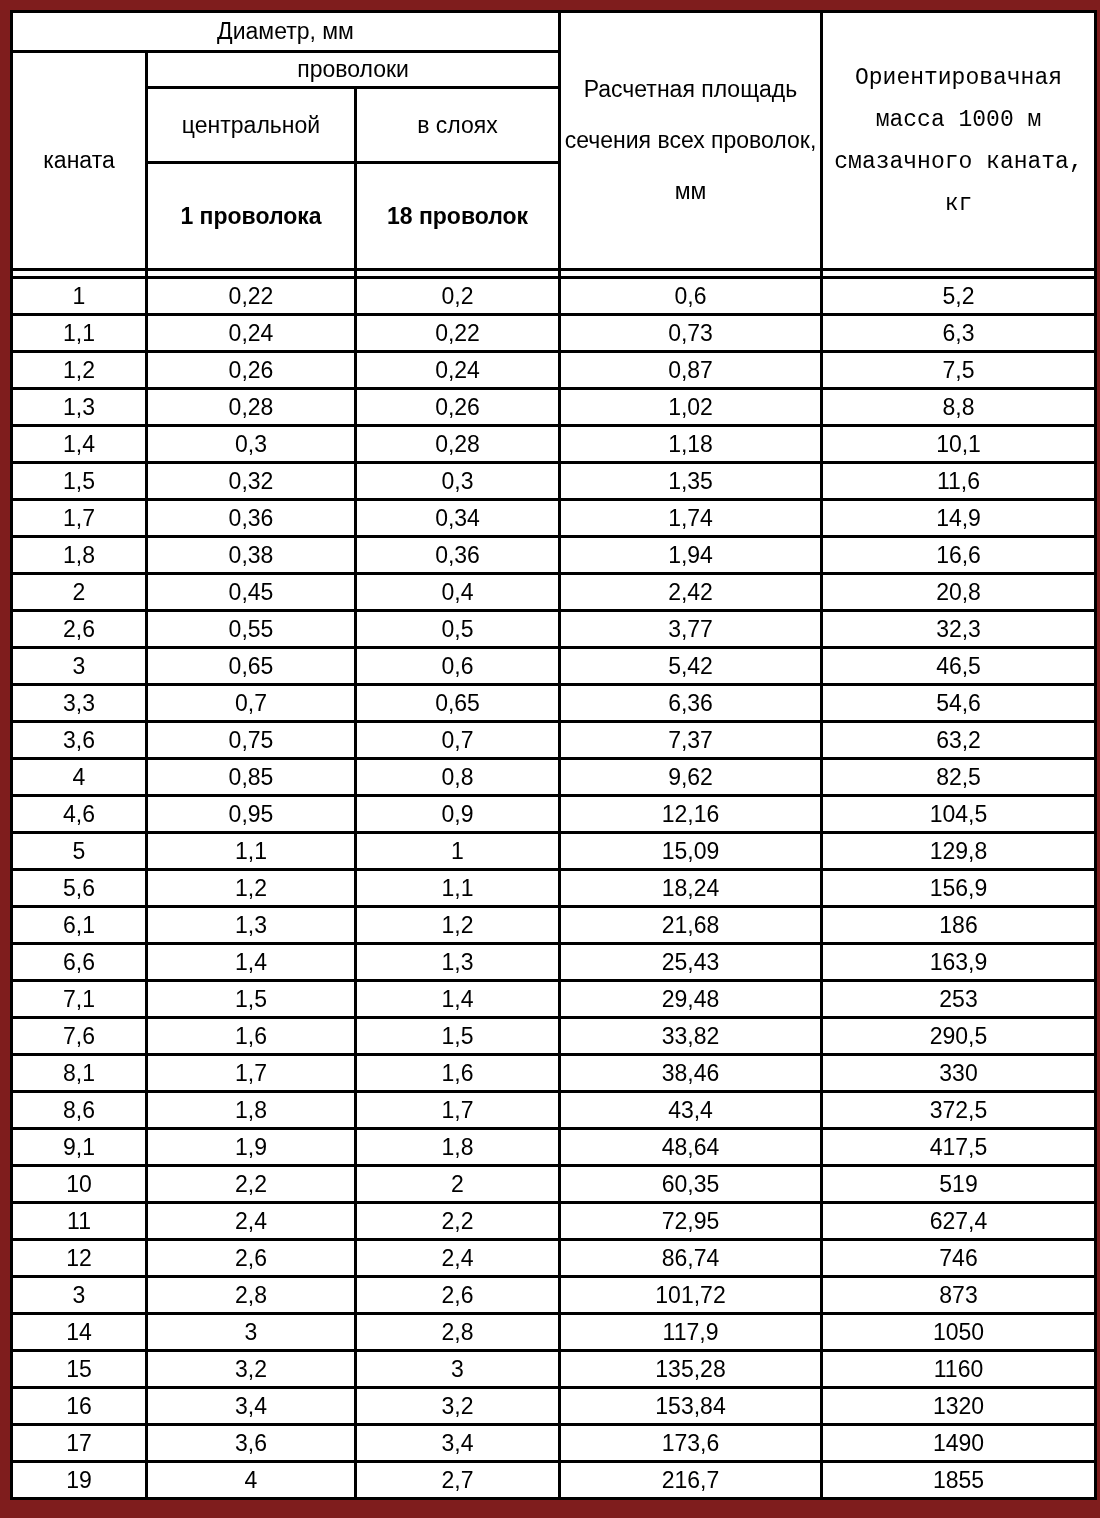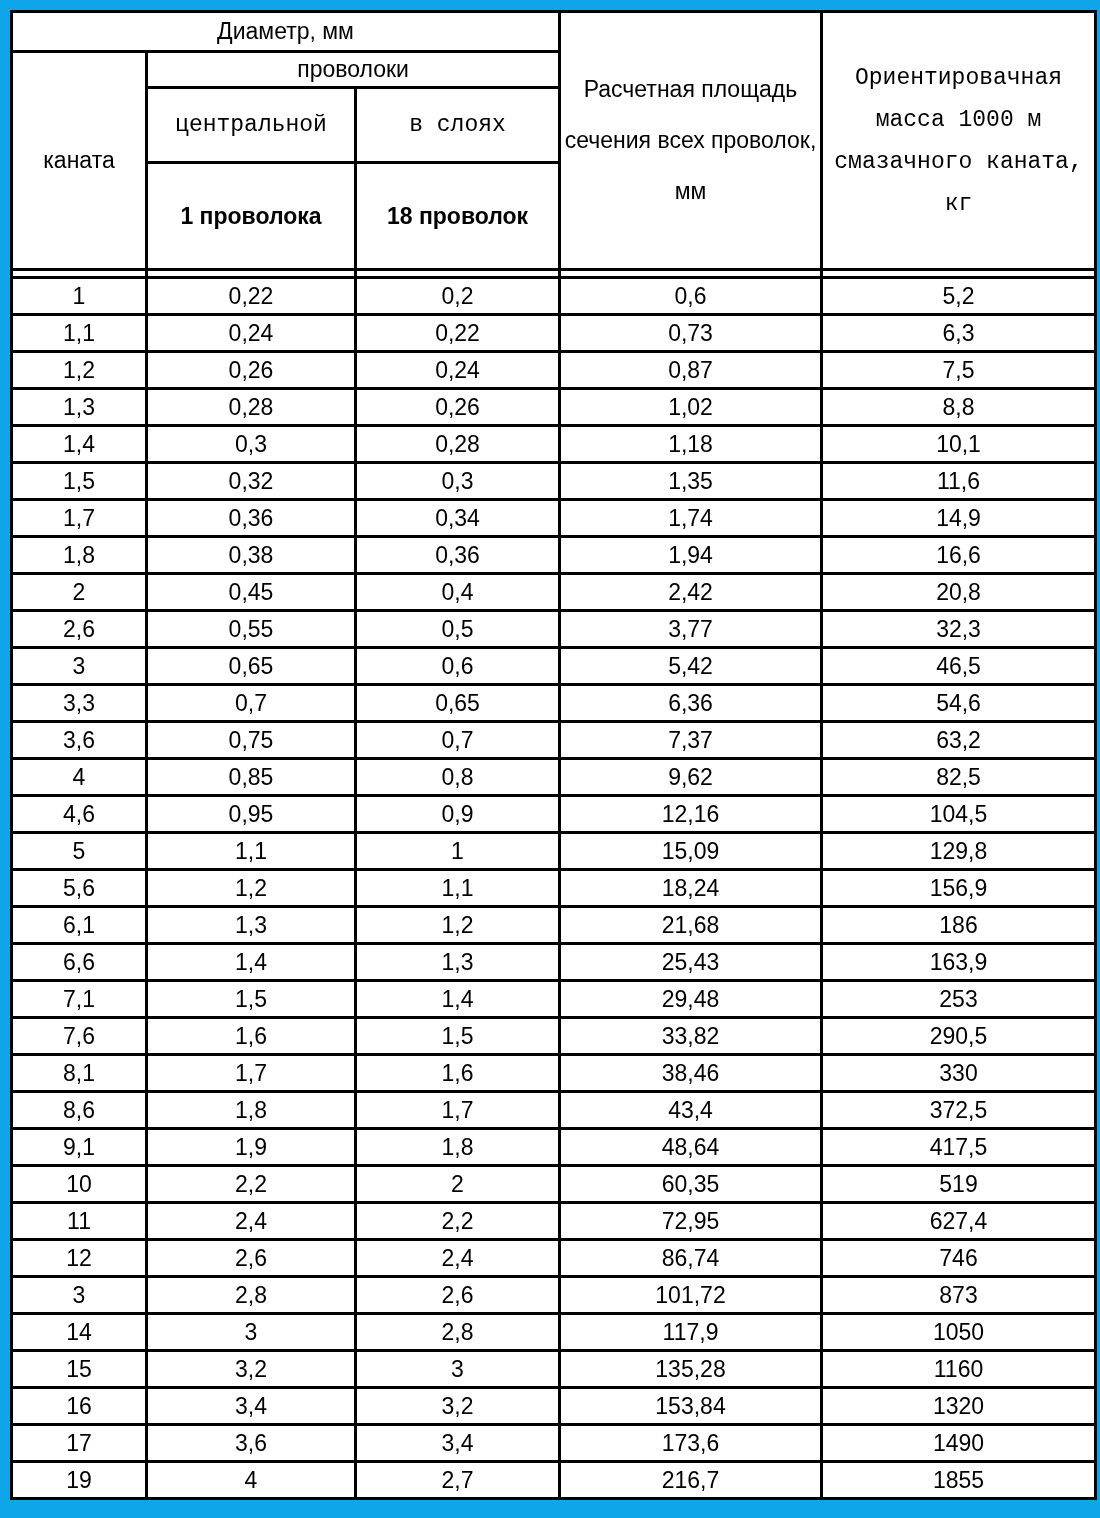--- a/index.html
+++ b/index.html
@@ -4,21 +4,21 @@
 <style>
   html, body {
     margin: 0;
     padding: 0;
     background: #ffffff;
   }
   .page {
     position: relative;
     width: 1100px;
     height: 1518px;
-    background: #0ea5e9;
+    background: #7f1d1d;
     box-sizing: border-box;
     font-family: "Liberation Sans", "DejaVu Sans", sans-serif;
     color: #000000;
   }
   table.spec-table {
     position: absolute;
     left: 10px;
     top: 10px;
     border-collapse: collapse;
     table-layout: fixed;
@@ -30,21 +30,21 @@
     text-align: center;
     vertical-align: middle;
     font-size: 23px;
     color: #000000;
     padding: 0;
     overflow: hidden;
   }
   
   tr.hr1 td { height: 37px; }
   tr.hr2 td { height: 33px; }
-  tr.hr3 td { height: 72px; font-family: Liberation Mono, monospace; }
+  tr.hr3 td { height: 72px; }
   tr.hr4 td { height: 104px; font-weight: bold; }
   
   td.h-area {
     line-height: 51px;
     padding: 0 10px;
   }
   td.h-mass {
     line-height: 42px;
     padding: 0 26px;
     font-family: Liberation Mono, monospace;

